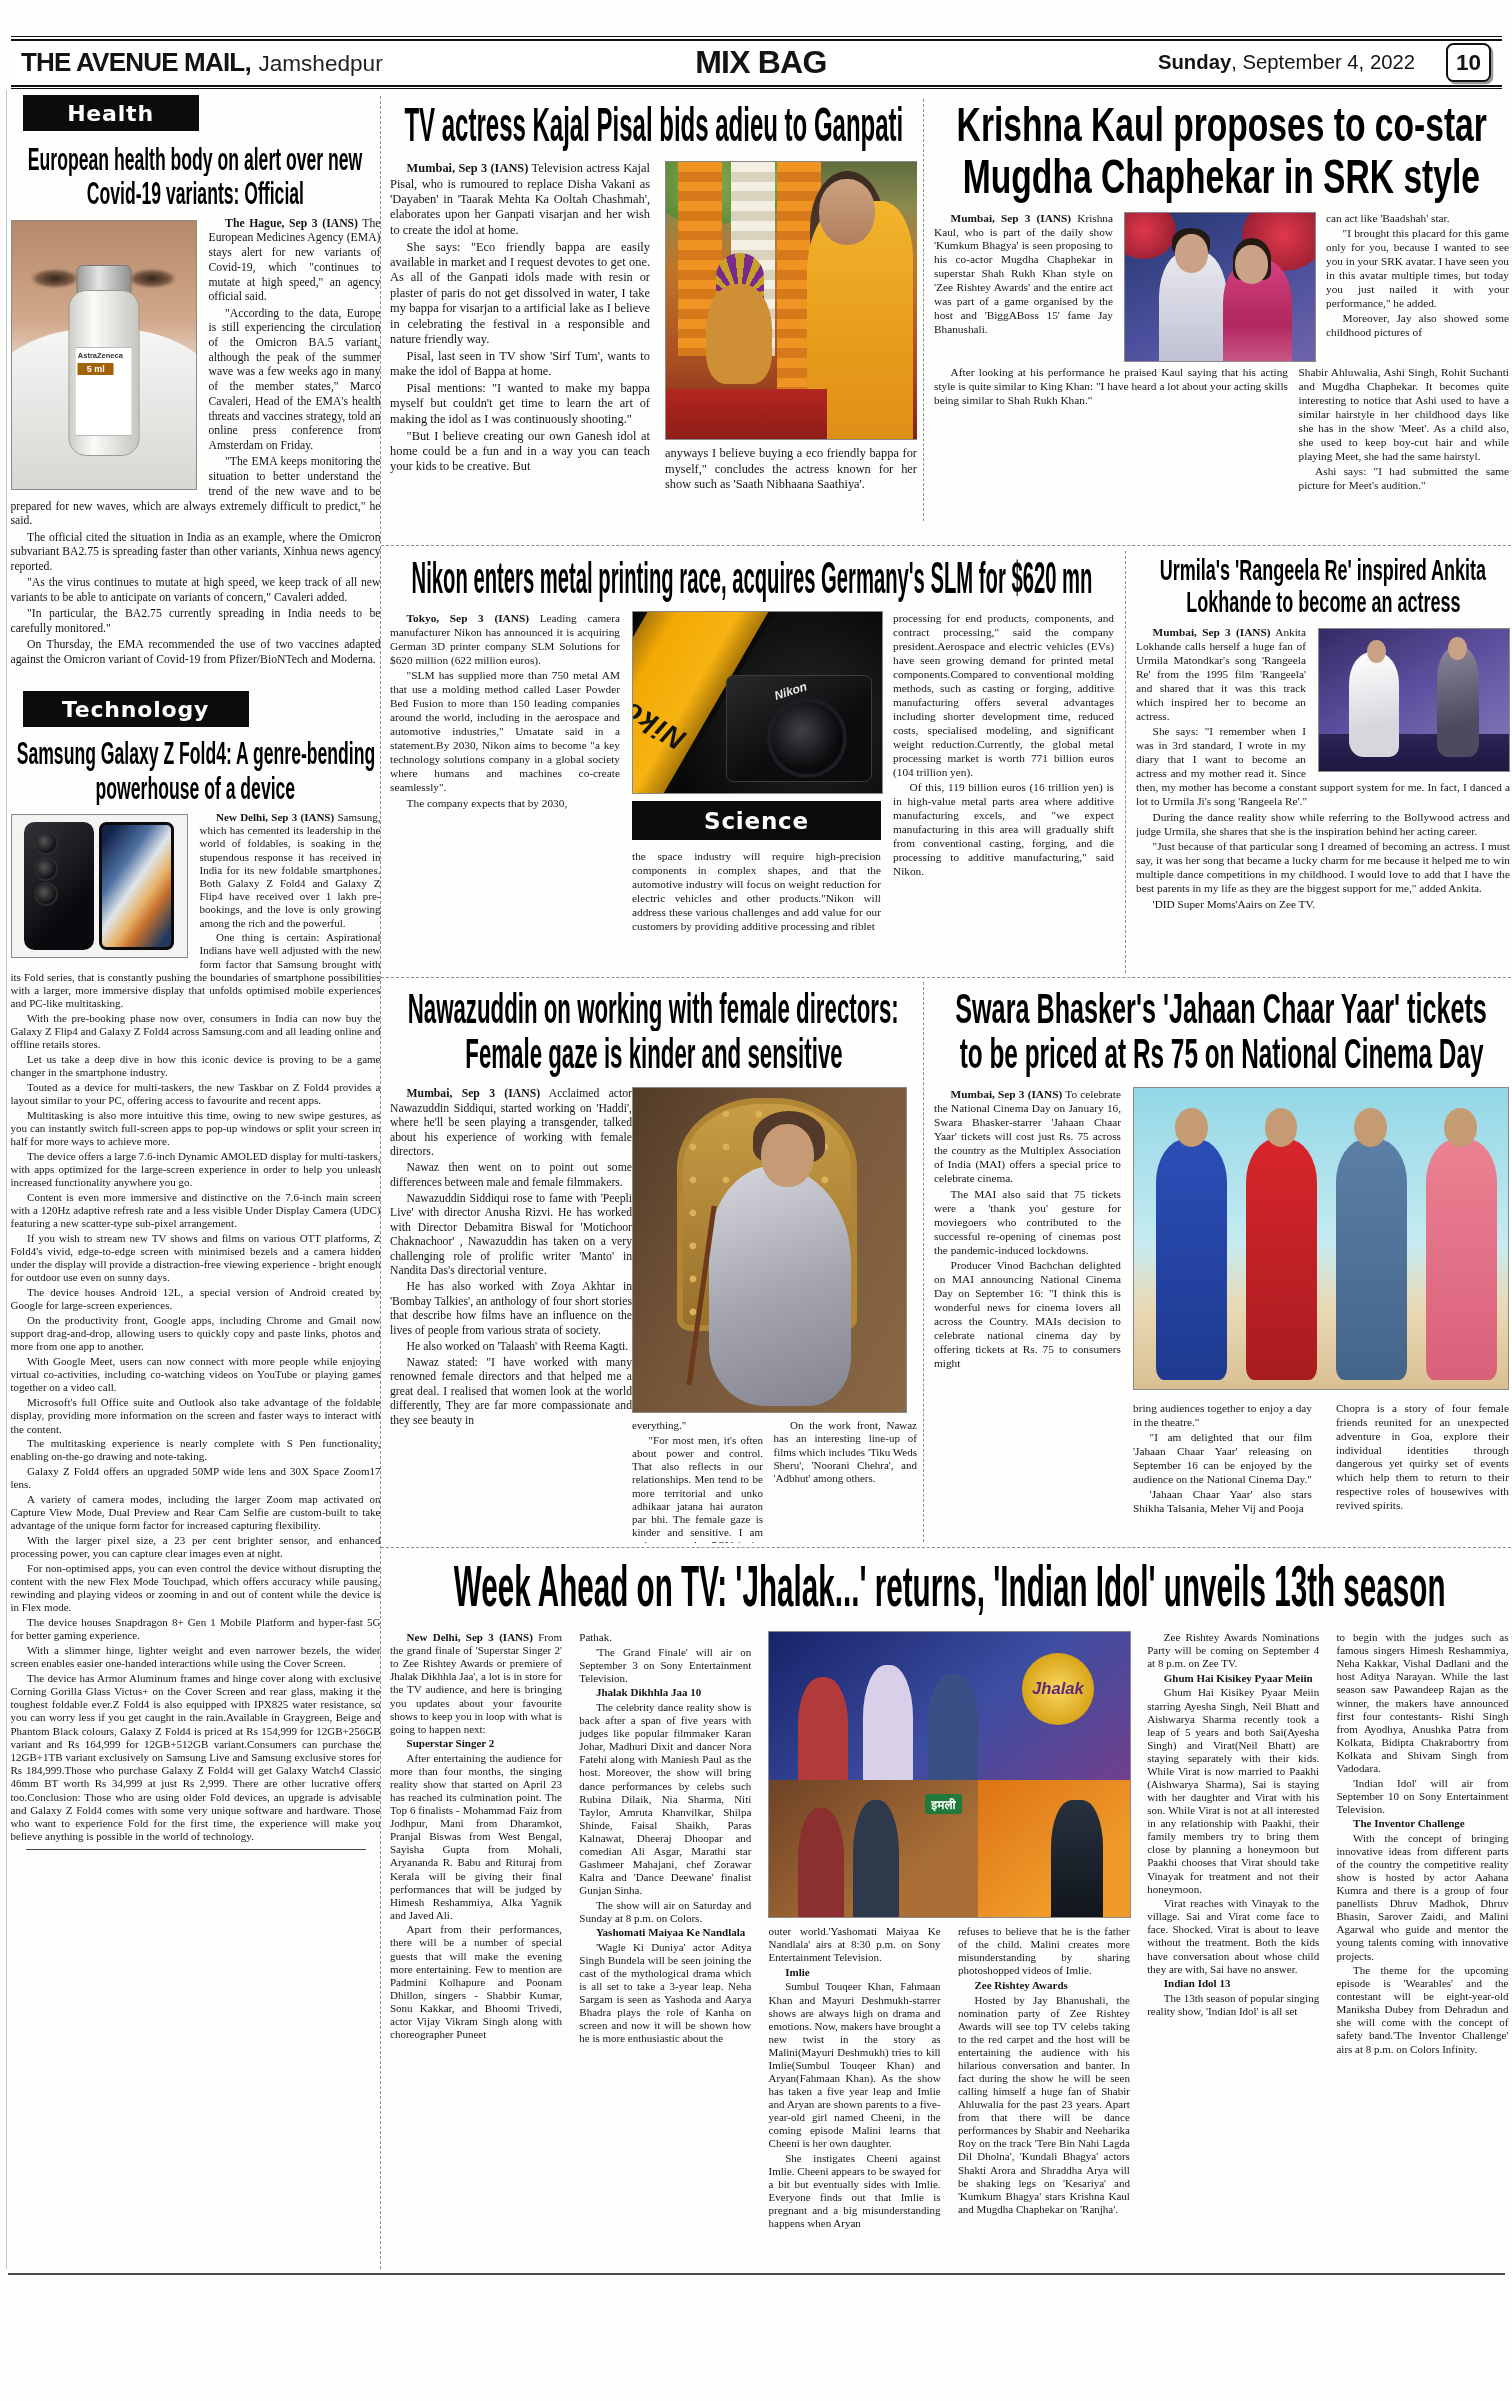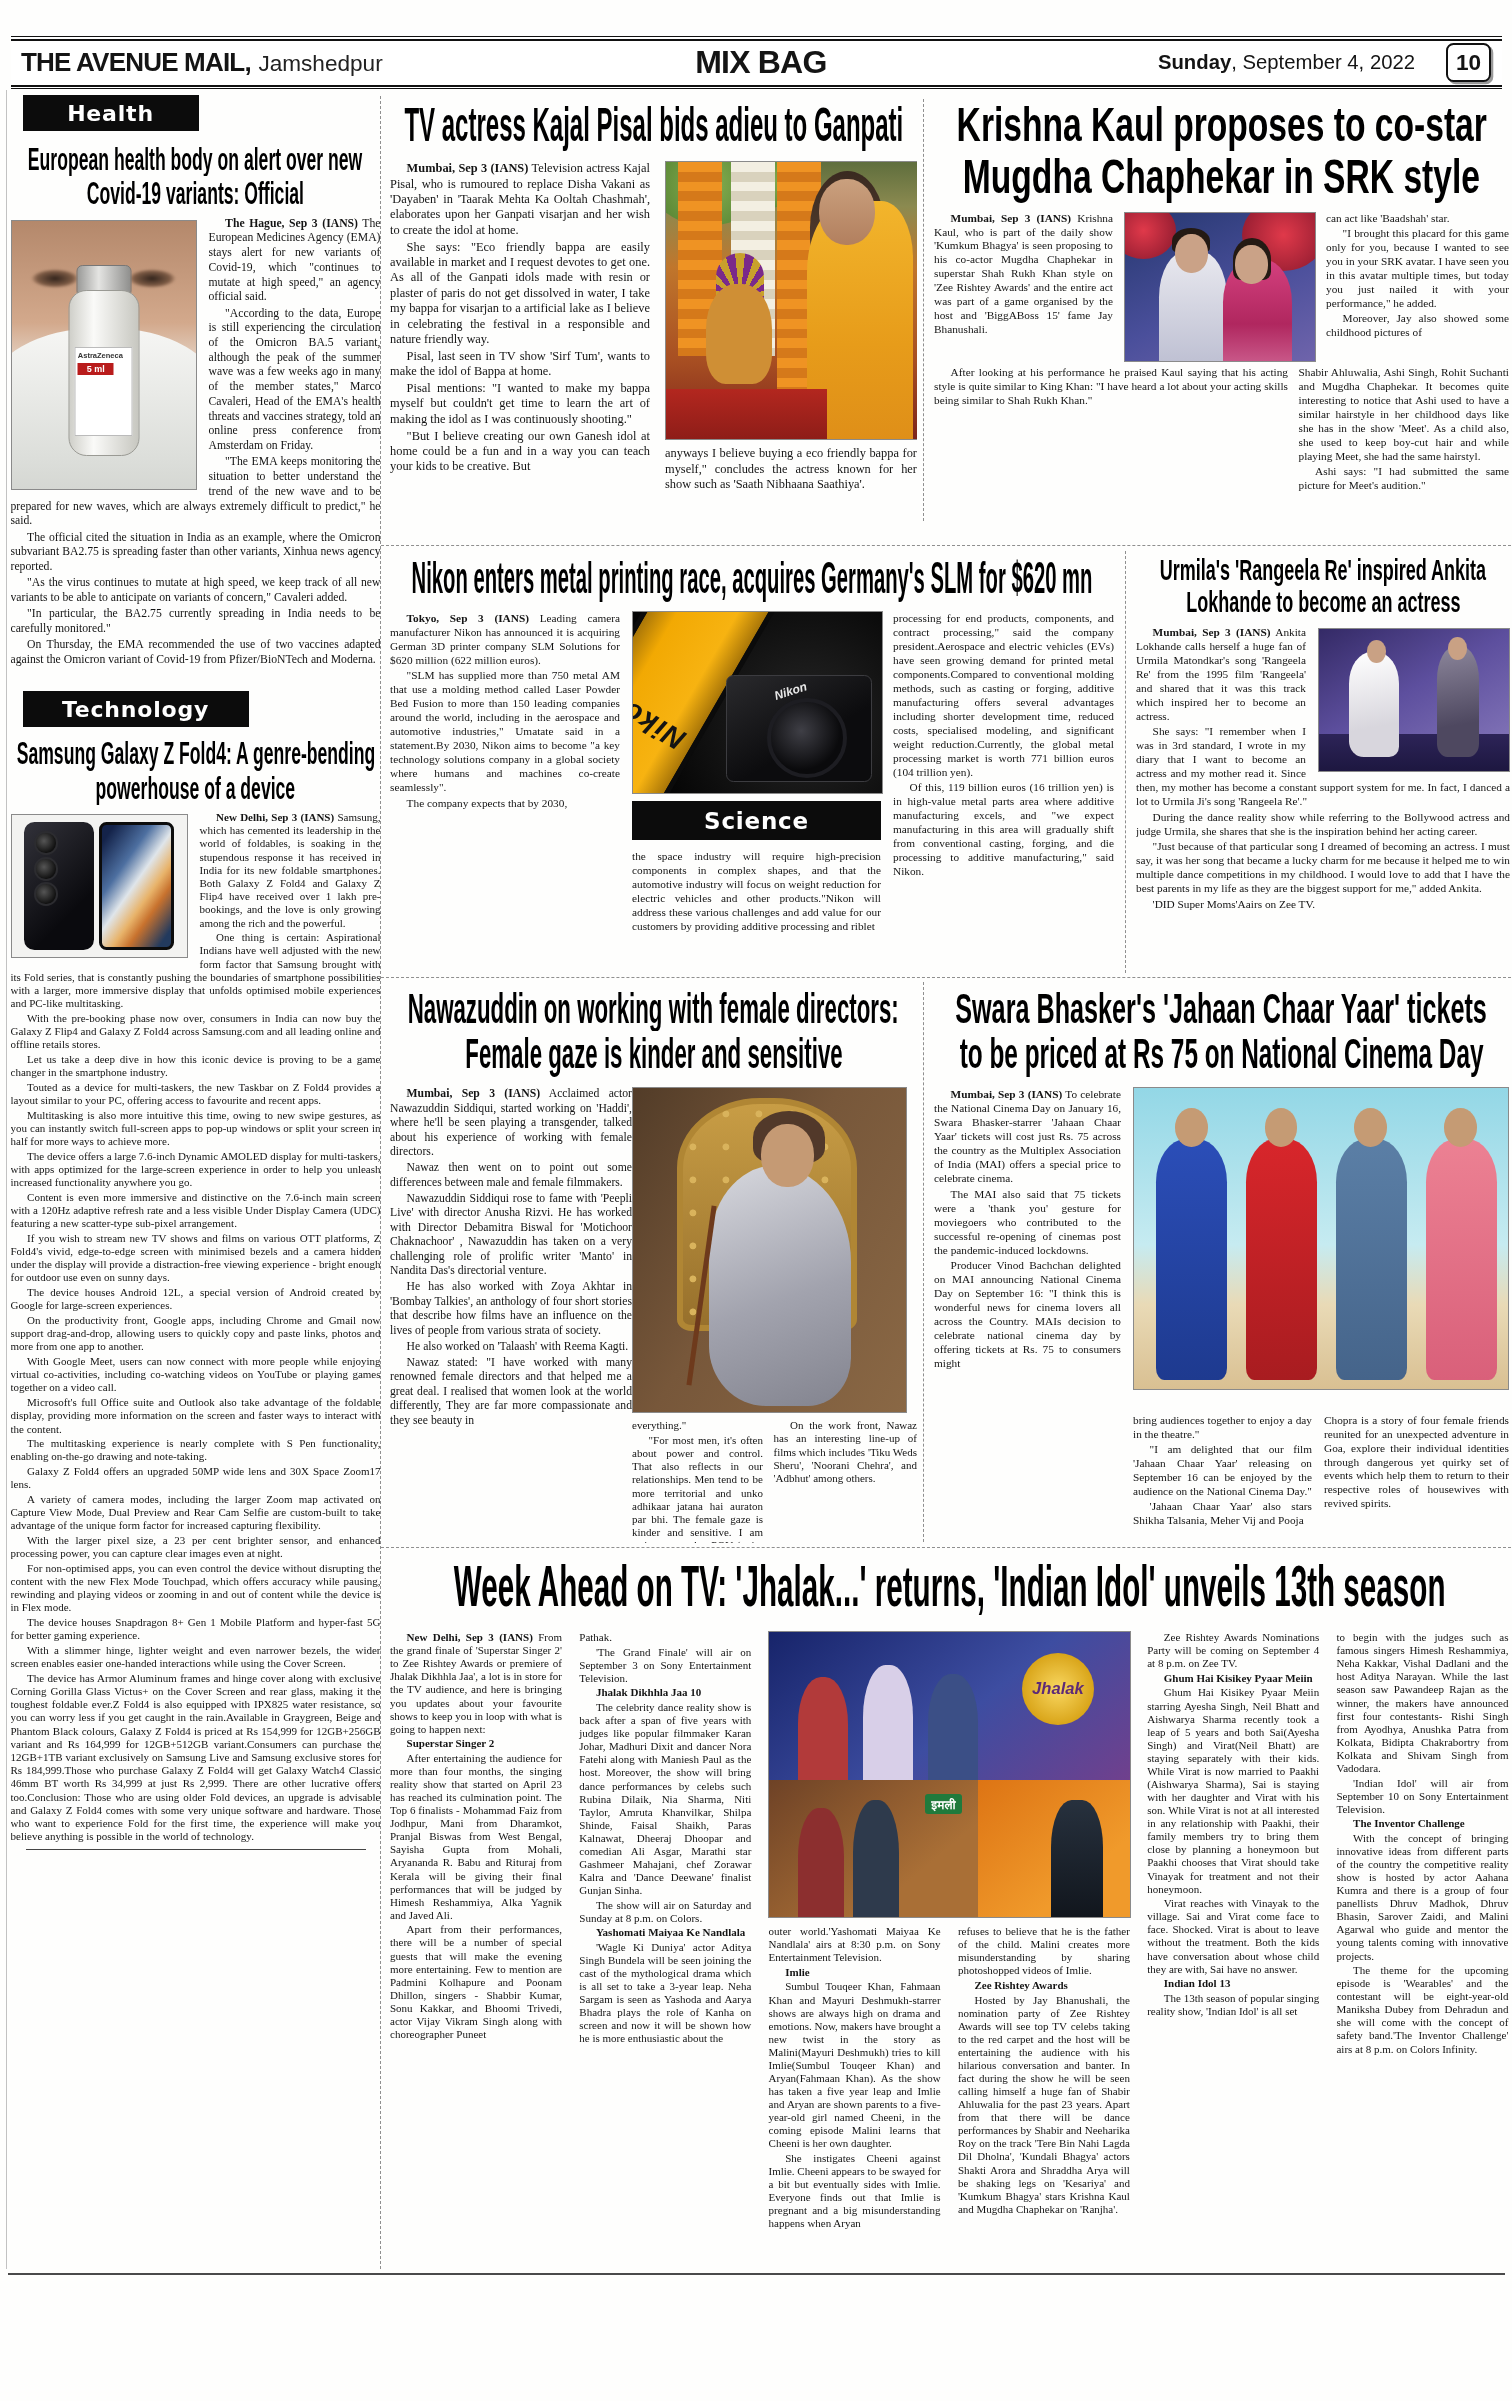--- a/index.html
+++ b/index.html
@@ -45,21 +45,21 @@
   .eye{position:absolute;top:48px;width:48px;height:19.6px;border-radius:50%;
        background:radial-gradient(closest-side,#33241c,#7d5b45 75%,transparent);filter:blur(0.8px);}
   .mask{position:absolute;left:-12%;right:-12%;top:40%;height:70%;border-radius:48% 48% 0 0/34% 34% 0 0;
         background:linear-gradient(180deg,#f6f6f4,#dcdeda 70%,#cfd1cc);}
   .vial{position:absolute;left:50%;top:26%;transform:translateX(-50%);width:69px;height:164px;border-radius:18px;
         background:linear-gradient(90deg,#cfcfc9,#fafaf8 35%,#c7c7c0);border:0.8px solid #9a9a94;}
   .vial-cap{position:absolute;left:50%;top:calc(26% - 25.6px);transform:translateX(-50%);width:53px;height:30px;
             border-radius:6px;background:linear-gradient(90deg,#9a9a98,#e4e4e2 40%,#8f8f8d);border:0.8px solid #777;}
   .vial-label{position:absolute;left:8%;right:8%;top:34%;bottom:12%;background:#fff;border:0.8px solid #bbb;
               font:bold 7.5px "Liberation Sans",sans-serif;color:#333;padding:3px 2.3px;text-align:left;}
-  .vial-dose{display:block;background:#b91c1c;color:#fff;font:bold 9px "Liberation Sans",sans-serif;
+  .vial-dose{display:block;background:#a16207;color:#fff;font:bold 9px "Liberation Sans",sans-serif;
              margin-top:3px;padding:0.8px 3px;width:30px;text-align:center;}
   .samsung-photo{width:175px;height:142px;background:#f3f3f1;}
   .fold-l{position:absolute;left:7%;top:5%;width:40%;height:90%;border-radius:10.5px;
           background:linear-gradient(135deg,#32323a,#0a0a0e 70%);}
   .cam{position:absolute;left:10.5px;width:19.6px;height:19.6px;border-radius:50%;
        background:radial-gradient(circle at 40% 40%,#555,#111 70%);border:2.3px solid #2c2c30;}
   .fold-r{position:absolute;right:7%;top:5%;width:43%;height:90%;border-radius:7.5px;border:3.8px solid #0c0c0c;box-sizing:border-box;
           background:linear-gradient(125deg,#14234a 8%,#4d6fa0 32%,#dfe5ea 48%,#e8b36a 62%,#c8722e 72%,#223a5e 92%);}
   .kajal-photo{width:252px;height:277px;background:linear-gradient(180deg,#5f6e3d,#8b8a50 16%,#c0762c 38%,#a74e22 72%,#7c241c);}
   .kj-leaf{position:absolute;border-radius:50%;background:radial-gradient(circle,#86b052,#4c7a2c);}
@@ -425,21 +425,21 @@
             </div>
           <div class="sw-w" style="left:54%;background:linear-gradient(180deg,#5b7fa6,#45648a)">
               <div class="sw-hair"></div>
               <div class="sw-head"></div>
             </div>
           <div class="sw-w" style="left:78%;background:linear-gradient(180deg,#ec8193,#d9607a)">
               <div class="sw-hair"></div>
               <div class="sw-head"></div>
             </div>
         </div>
-        <div class="cols" style="gap:12px;margin-top:24px">
+        <div class="cols" style="gap:24px;margin-top:12px">
           <div class="copy" style="width:179px;font-size:11.3px;line-height:1.22">
               <p class="para cont">bring audiences together to enjoy a day in the theatre."</p>
               <p class="para">"I am delighted that our film 'Jahaan Chaar Yaar' releasing on September 16 can be enjoyed by the audience on the National Cinema Day."</p>
               <p class="para">'Jahaan Chaar Yaar' also stars Shikha Talsania, Meher Vij and Pooja</p>
             </div>
           <div class="copy" style="flex:1;font-size:11.3px;line-height:1.22">
               <p class="para cont">Chopra is a story of four female friends reunited for an unexpected adventure in Goa, explore their individual identities through dangerous yet quirky set of events which help them to return to their respective roles of housewives with revived spirits.</p>
             </div>
         </div>
       </div>

